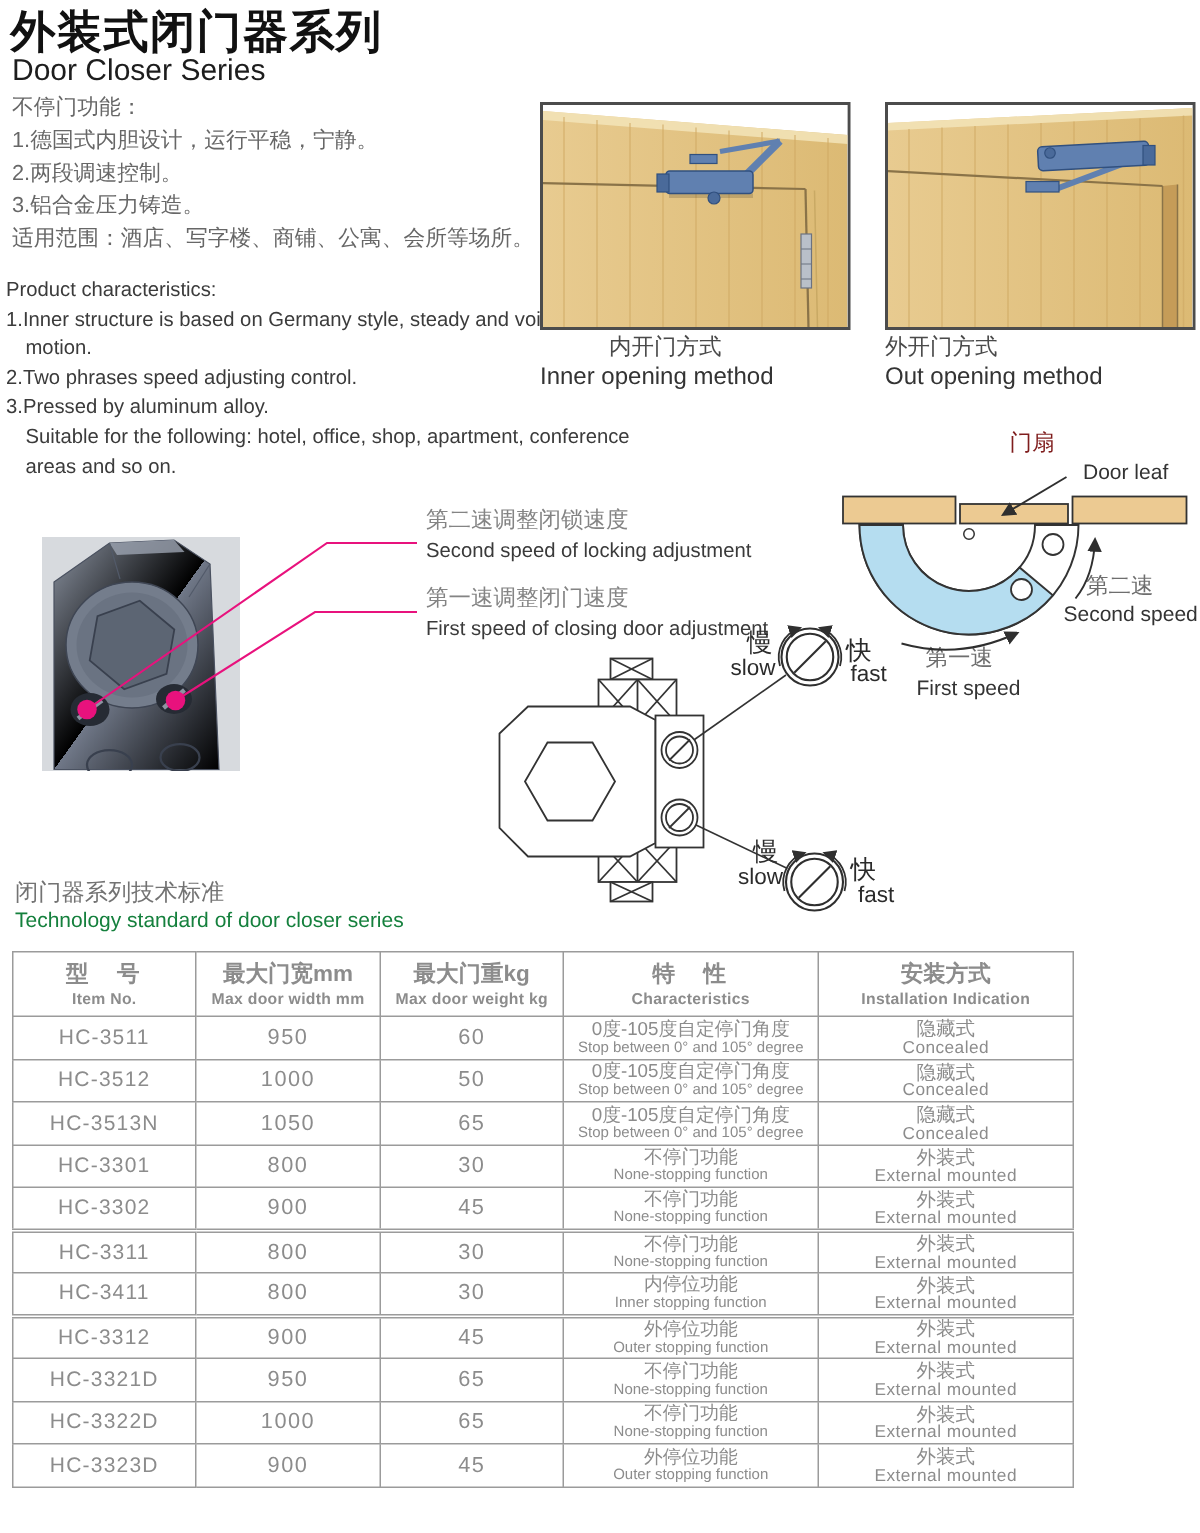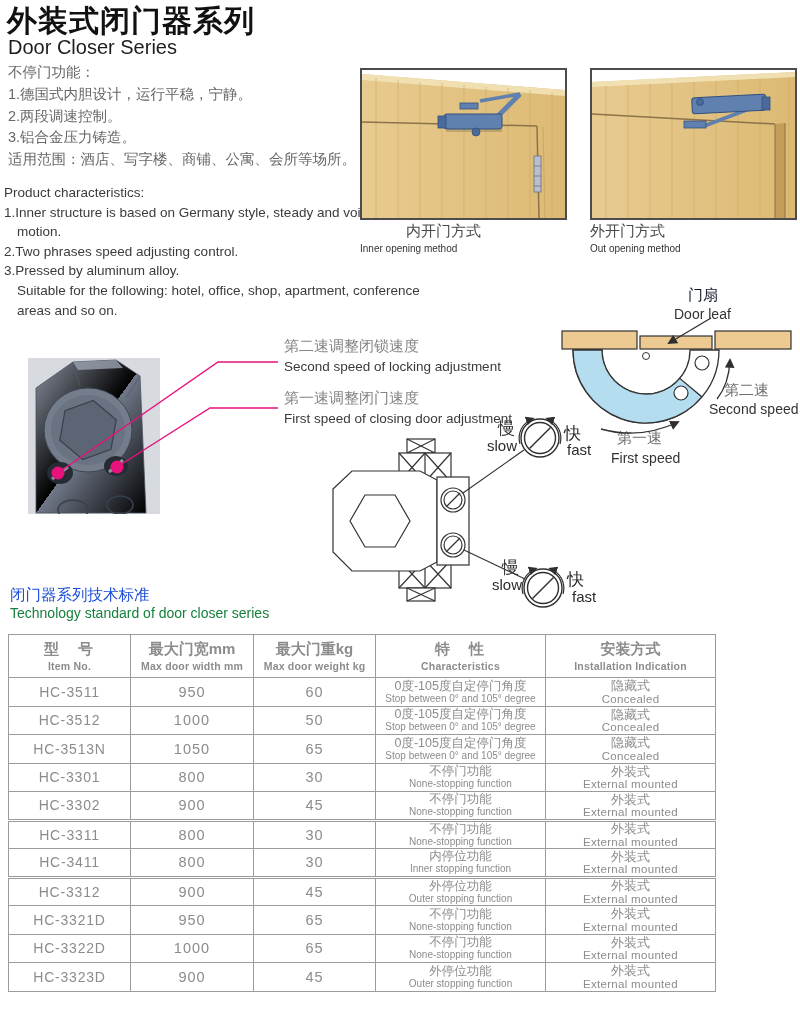--- a/index.html
+++ b/index.html
@@ -6,28 +6,28 @@
   .page{position:relative;width:800px;height:1022px;background:#fff;overflow:hidden;
         font-family:"Liberation Sans",sans-serif;}
   .abs{position:absolute;white-space:nowrap;}
   .title-zh{font-size:30px;font-weight:bold;color:#111;letter-spacing:1px;}
   .title-en{font-size:20px;color:#1d1d1d;}
   .zh-feat{font-size:14.5px;color:#676767;line-height:21.8px;}
   .en-feat{font-size:13.5px;color:#3b3b3b;line-height:19.6px;}
   .indent{padding-left:13px;}
   .panel{position:absolute;width:207px;height:152px;border:2px solid #4c4c4c;box-sizing:border-box;background:#fff;}
   .cap-zh{font-size:15px;color:#4a4a4a;}
-  .cap-en{font-size:10px;color:#333;}
+  .cap-en{font-size:16px;color:#333;}
   .callout-zh{font-size:15px;color:#848484;}
   .callout-en{font-size:13.5px;color:#3a3a3a;}
   .diag-zh{font-size:15px;color:#6e6e6e;}
   .diag-en{font-size:14px;color:#333;}
   .dial-zh{font-size:17px;color:#2b2b2b;}
   .dial-en{font-size:15px;color:#2b2b2b;}
-  .tbl-title-zh{font-size:15.5px;color:#1d4ed8;}
+  .tbl-title-zh{font-size:15.5px;color:#737373;}
   .tbl-title-en{font-size:14px;color:#15803d;}
   table.spec{position:absolute;left:8px;top:634px;width:707px;border-collapse:collapse;table-layout:fixed;
              border:1.5px solid #8a8a8a;}
   table.spec th,table.spec td{border:1px solid #9b9b9b;text-align:center;vertical-align:middle;
              padding:0;color:#8c8c8c;}
   table.spec thead tr{height:43px;}
   table.spec tbody tr{height:28.5px;}
   tr.group-end td{border-bottom:3px double #9b9b9b;}
   .h-zh{font-size:15px;letter-spacing:2px;}
   .h-en{font-size:10.5px;letter-spacing:0.2px;margin-top:1px;}
@@ -168,22 +168,22 @@
     </g>
     <ellipse cx="45" cy="152" rx="15" ry="10" fill="none" stroke="#39404e" stroke-width="1.5"></ellipse>
     <ellipse cx="92" cy="147" rx="13" ry="9" fill="none" stroke="#39404e" stroke-width="1.5"></ellipse>
   </svg>
 
   <div class="abs callout-zh" style="left:284px;top:337px;">第二速调整闭锁速度</div>
   <div class="abs callout-en" style="left:284px;top:359px;">Second speed of locking adjustment</div>
   <div class="abs callout-zh" style="left:284px;top:389px;">第一速调整闭门速度</div>
   <div class="abs callout-en" style="left:284px;top:411px;">First speed of closing door adjustment</div>
 
-  <div class="abs diag-zh" style="left:688px;top:286px;color:#0f172a;">门扇</div>
-  <div class="abs diag-en" style="left:674px;top:306px;">Door leaf</div>
+  <div class="abs diag-zh" style="left:673px;top:286px;color:#7f1d1d;">门扇</div>
+  <div class="abs diag-en" style="left:722px;top:306px;">Door leaf</div>
   <div class="abs diag-zh" style="left:724px;top:381px;">第二速</div>
   <div class="abs diag-en" style="left:709px;top:401px;">Second speed</div>
   <div class="abs diag-zh" style="left:617px;top:429px;">第一速</div>
   <div class="abs diag-en" style="left:611px;top:450px;">First speed</div>
 
   <div class="abs dial-zh" style="left:498px;top:417px;">慢</div>
   <div class="abs dial-en" style="left:487px;top:437px;">slow</div>
   <div class="abs dial-zh" style="left:564px;top:422px;">快</div>
   <div class="abs dial-en" style="left:567px;top:441px;">fast</div>
 

